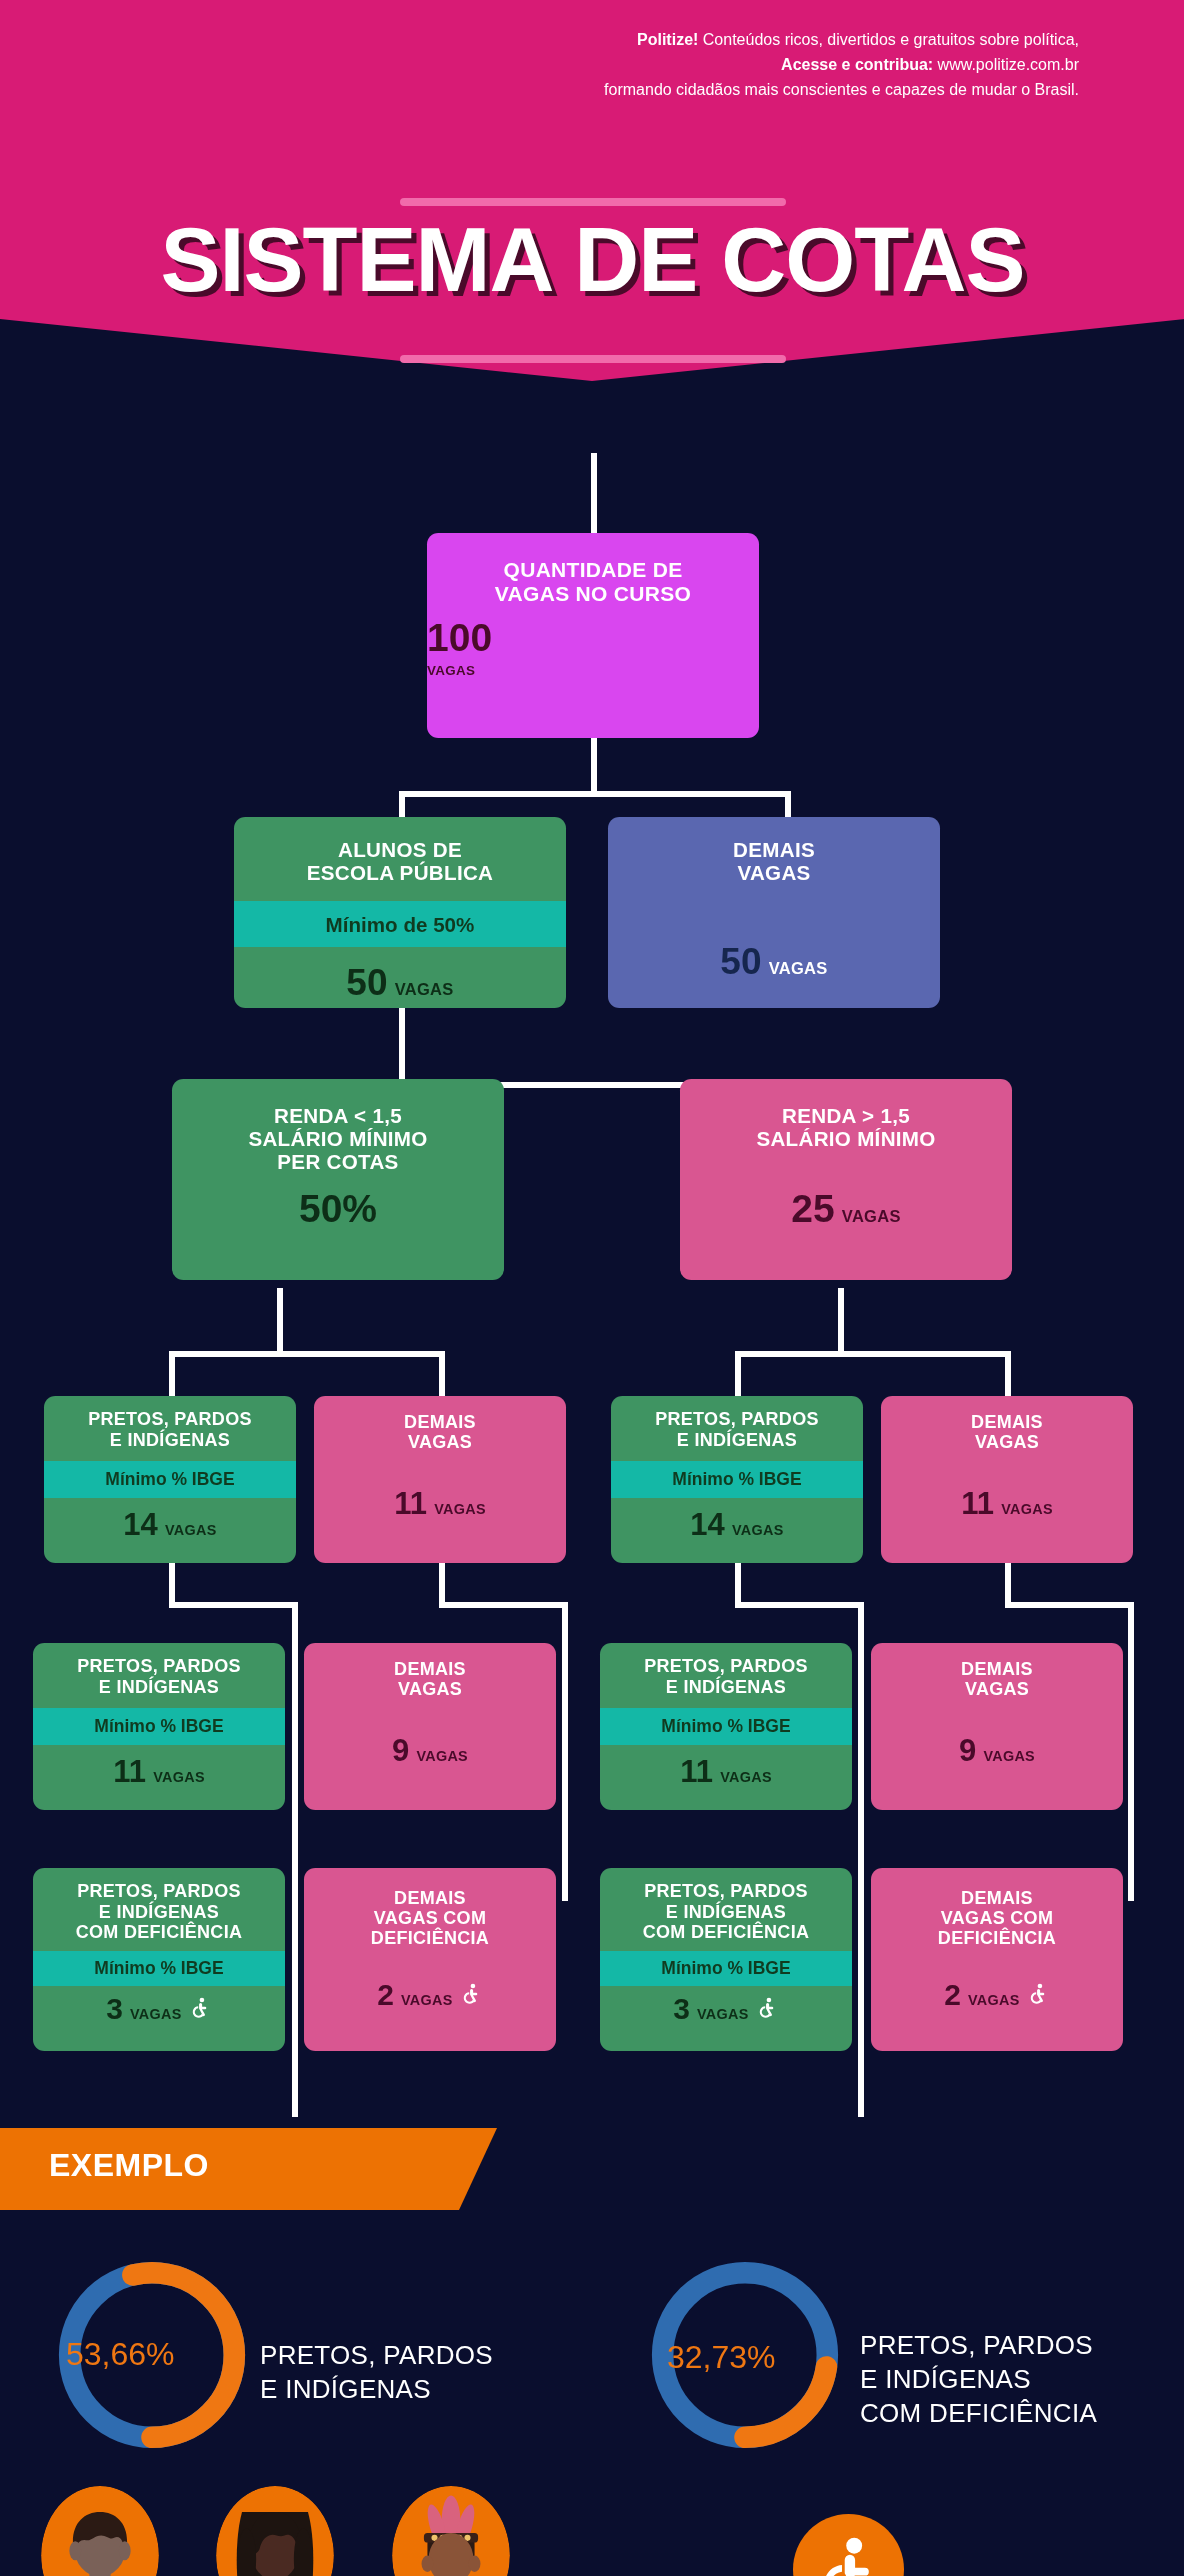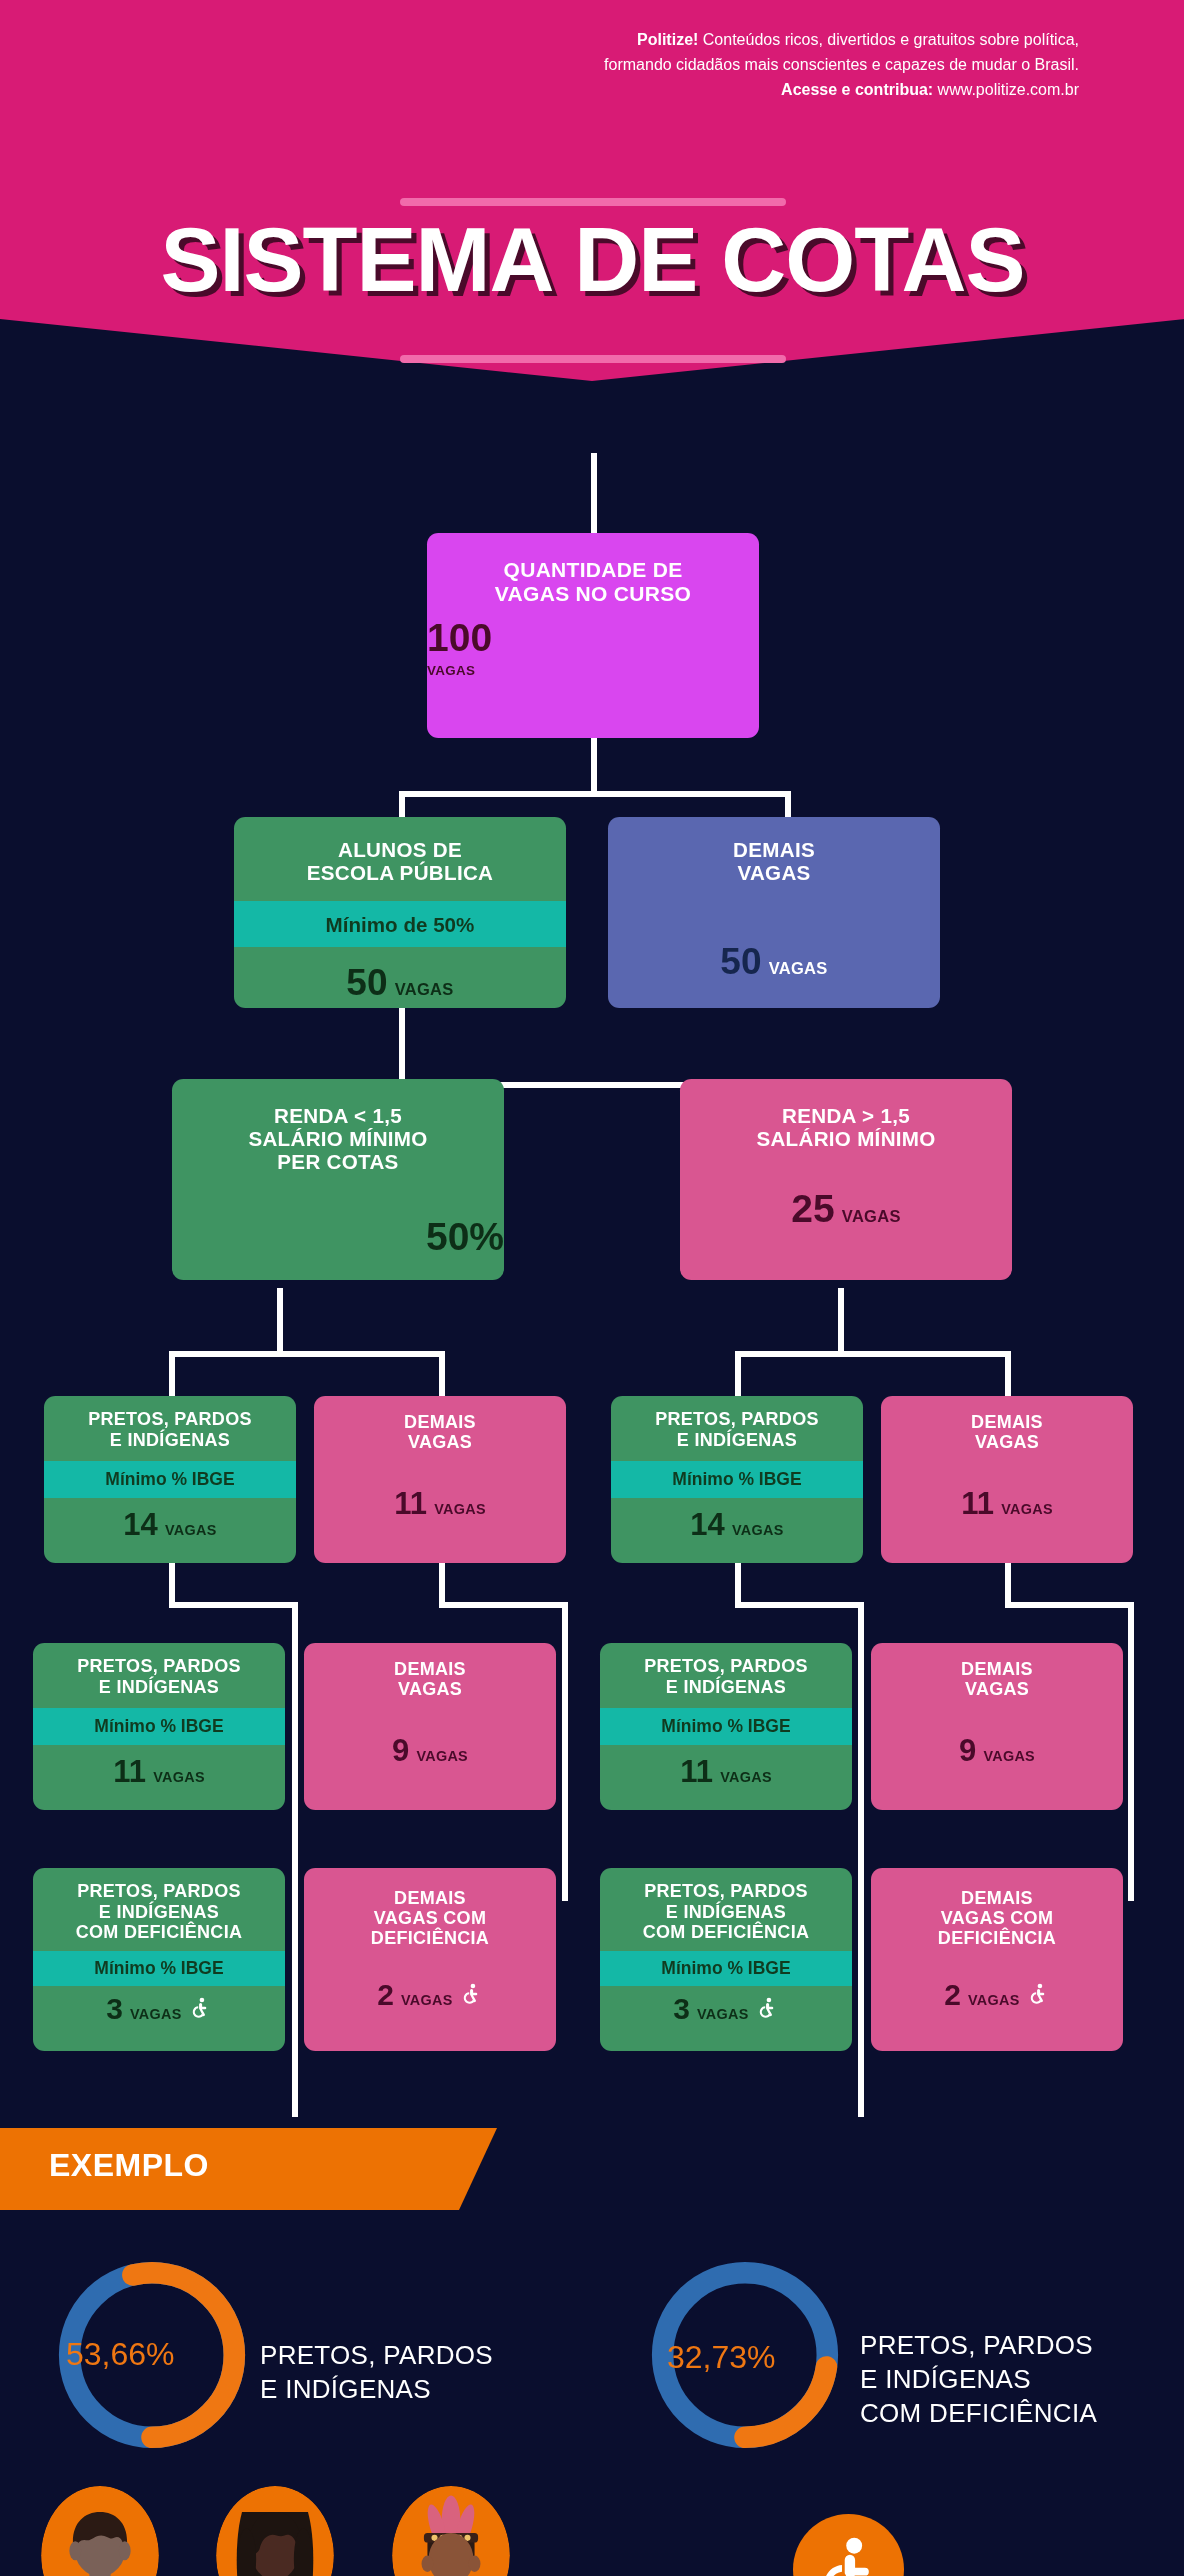--- a/index.html
+++ b/index.html
@@ -156,24 +156,24 @@
 </style>
 </head>
 <body>
 
 <div class="header"></div>
 
 <div class="header-credit" style="z-index:5">
   <div>
     <b>Politize!</b><span> Conteúdos ricos, divertidos e gratuitos sobre política,</span>
   </div>
-  <div>formando cidadãos mais conscientes e capazes de mudar o Brasil.</div>
   <div>
     <b>Acesse e contribua:</b><span> www.politize.com.br</span>
   </div>
+  <div>formando cidadãos mais conscientes e capazes de mudar o Brasil.</div>
 </div>
 
 <div class="title-rule top" style="z-index:5"></div>
 <div class="main-title" style="z-index:5">SISTEMA DE COTAS</div>
 <div class="title-rule bottom" style="z-index:5"></div>
 
 <div class="tree">
 
   <div class="conn" style="left:591px; top:453px; width:5.7px; height:82px;"></div>
   <div class="conn" style="left:591px; top:737px; width:5.7px; height:57px;"></div>
@@ -248,21 +248,21 @@
       <div class="unit" style="font-size:16.5px;">VAGAS</div>
     </div>
   </div>
 
   <div class="node n-green" style="left:172px; top:1079px; width:332px; height:201px;">
     <div class="head" style="font-size:20.6px; padding:25px 12.4px 0;">
       <div>RENDA &lt; 1,5</div>
       <div>SALÁRIO MÍNIMO</div>
       <div>PER COTAS</div>
     </div>
-    <div class="valrow" style="margin-top:44px;justify-content:flex-end;">
+    <div class="valrow" style="margin-top:16px;">
       <div class="num" style="font-size:39px;">50%</div>
     </div>
   </div>
 
   <div class="node n-pink" style="left:680px; top:1079px; width:332px; height:201px;">
     <div class="head" style="font-size:20.6px; padding:25px 12.4px 0;">
       <div>RENDA &gt; 1,5</div>
       <div>SALÁRIO MÍNIMO</div>
     </div>
     <div class="valrow" style="margin-top:39px;">

